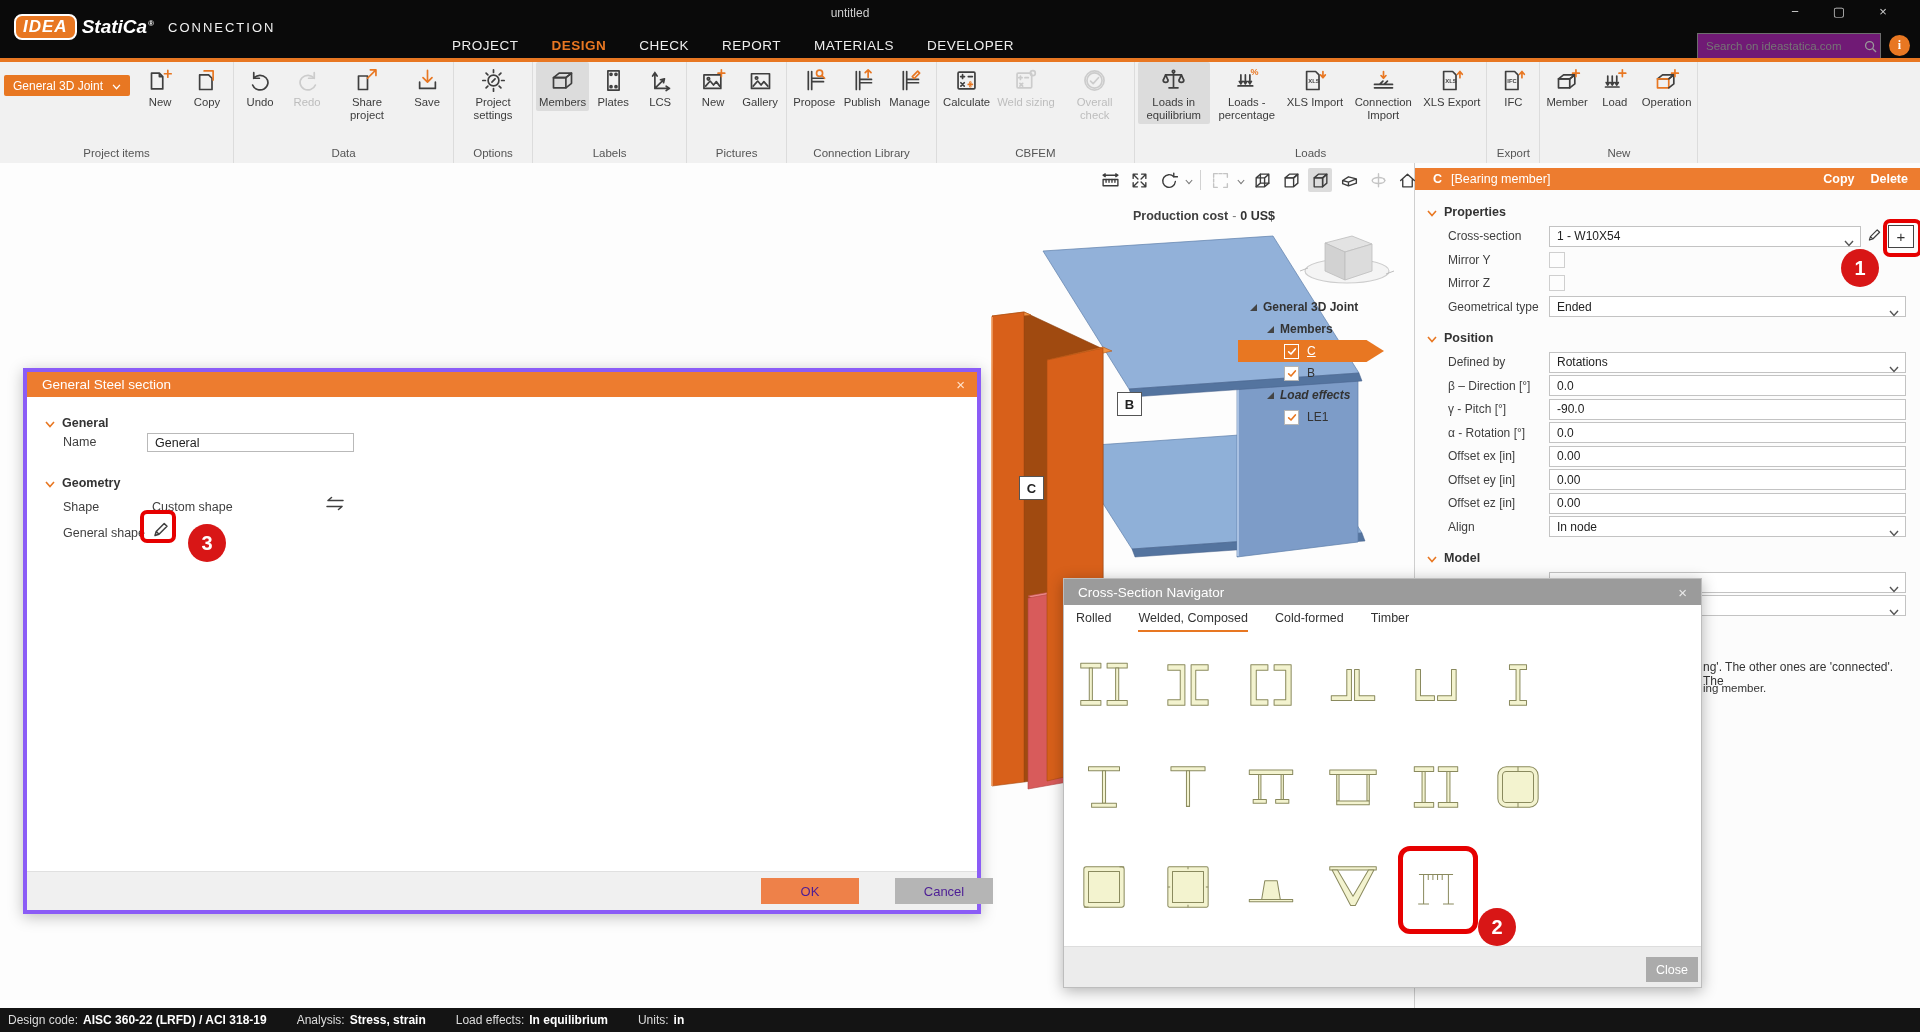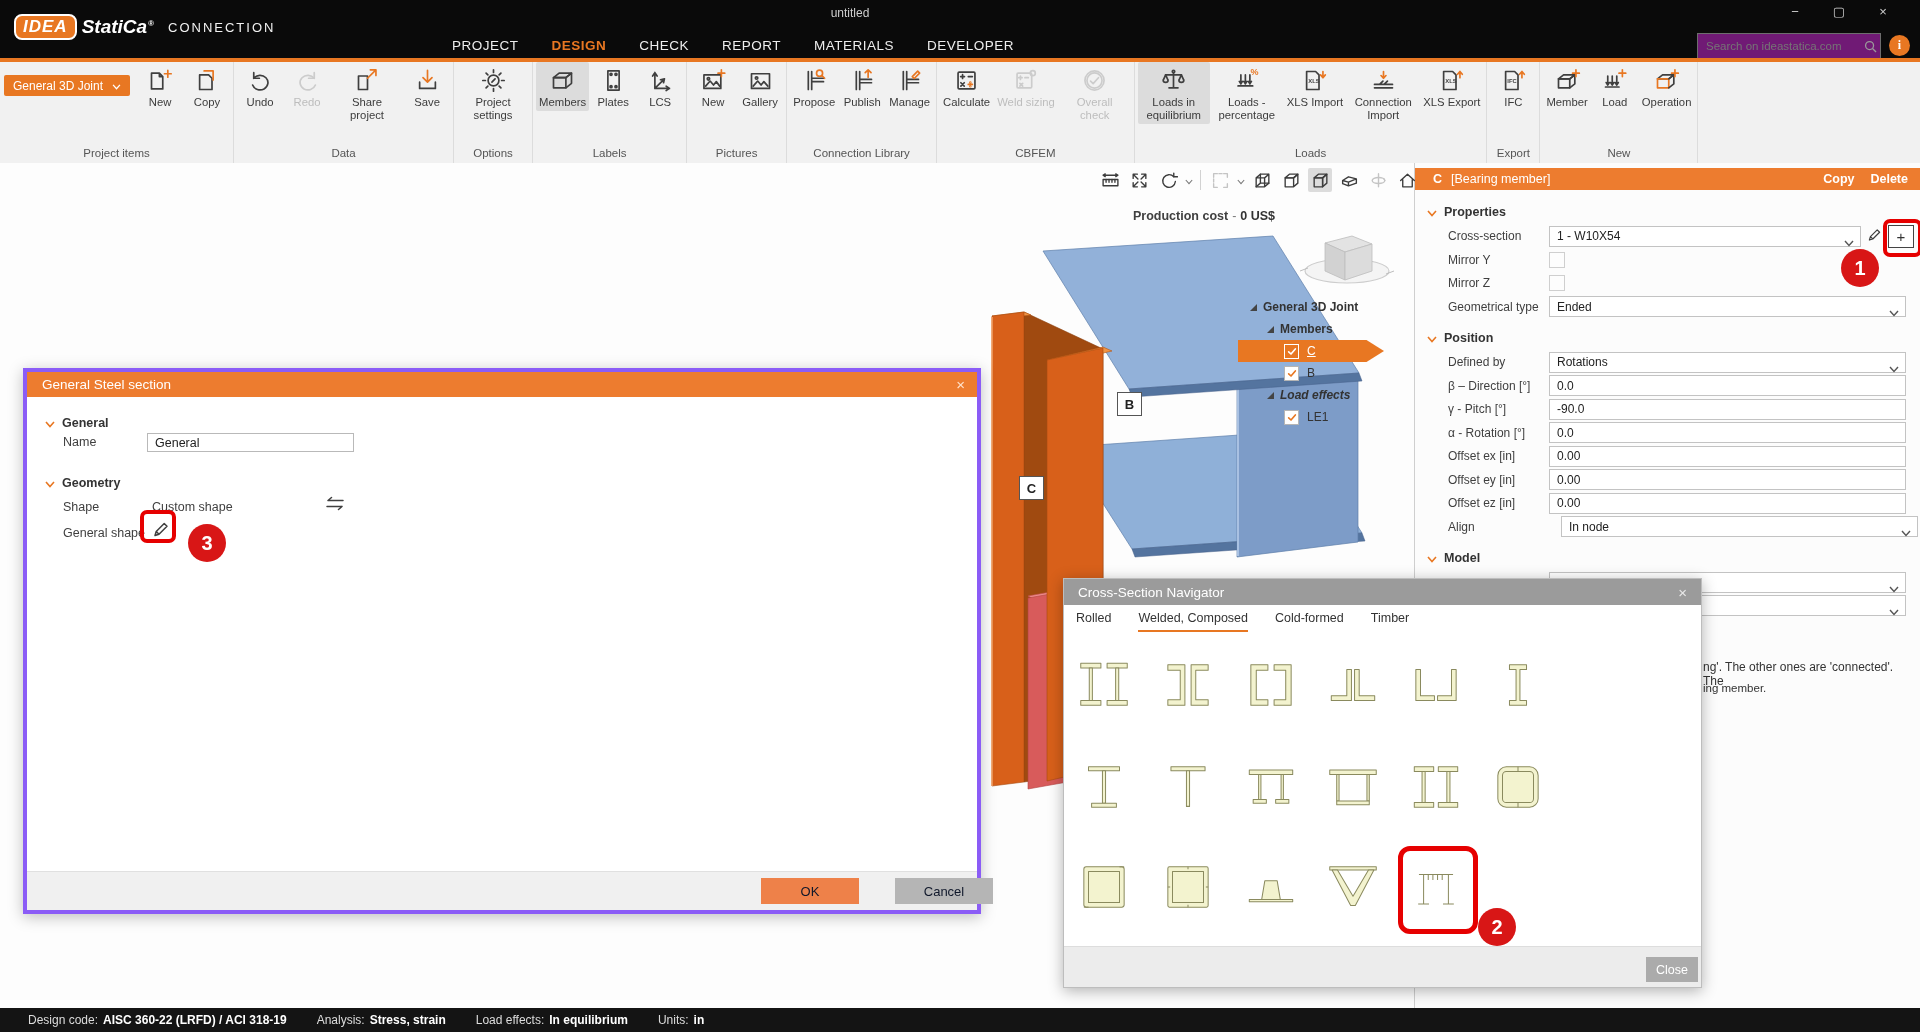--- a/index.html
+++ b/index.html
@@ -111,21 +111,21 @@
   .sdhead .pchev svg{width:10px;height:7px;} .sdhead .pchev svg *{stroke:#e87722;fill:none;stroke-width:1.6;}
   .sdhead .t{font-weight:bold;font-size:12.5px;color:#333;}
   .sdlabel{position:absolute;font-size:12.5px;color:#3f3f3f;}
   #sdnameinput{position:absolute;left:120px;top:61px;width:198px;height:17px;border:1px solid #b9b9b9;
     font-size:12.5px;color:#222;display:flex;align-items:center;padding-left:7px;}
   #sdswap svg{width:22px;height:15px;} #sdswap svg *{stroke:#3f3f3f;fill:none;stroke-width:1.5;stroke-linecap:round;stroke-linejoin:round;}
   #sdpencil{position:absolute;left:124px;top:147px;}
   #sdpencil svg{width:20px;height:20px;} #sdpencil svg *{stroke:#3f3f3f;fill:none;stroke-width:1.5;stroke-linejoin:round;}
   #sdfooter{position:absolute;left:0;top:499px;width:100%;height:38px;background:#f0f0f0;border-top:1px solid #e0e0e0;}
   .dlgbtn{position:absolute;width:98px;height:26px;display:flex;align-items:center;justify-content:center;
-    font-size:13px;color:#0f172a;}
+    font-size:13px;color:#4c1d95;}
   
   #navdlg{position:absolute;left:1063px;top:578px;width:637px;height:408px;background:#fff;
     border:1px solid #bdbdbd;box-shadow:0 3px 14px rgba(0,0,0,.3);}
   #navtitle{position:absolute;left:0;top:0;width:100%;height:26px;background:#9b9b9b;color:#fff;
     display:flex;align-items:center;font-size:13.5px;}
   #navtitle .t{margin-left:14px;} #navtitle .x{margin-left:auto;margin-right:14px;color:#e9e9e9;font-size:15px;}
   #navtabs{position:absolute;left:12px;top:32px;display:flex;gap:27px;}
   .ntab{font-size:12.5px;color:#333;padding-bottom:5px;}
   .ntab.nactive{border-bottom:2.5px solid #e87722;}
   .ncell{position:absolute;width:66px;height:68px;display:flex;align-items:center;justify-content:center;}
@@ -135,21 +135,21 @@
   #navfooter{position:absolute;left:0;top:367px;width:100%;height:40px;background:#ececec;border-top:1px solid #ddd;}
   #navclose{position:absolute;left:582px;top:378px;width:52px;height:25px;background:#ababab;color:#fff;
     font-size:12.5px;display:flex;align-items:center;justify-content:center;}
   
   .redbox{position:absolute;border:4px solid #e60000;border-radius:7px;z-index:40;}
   .badge{position:absolute;width:38px;height:38px;border-radius:50%;background:#d81616;color:#fff;
     font-size:20px;font-weight:bold;display:flex;align-items:center;justify-content:center;z-index:41;
     font-family:"Liberation Sans",sans-serif;}
   
   #statusbar{position:absolute;left:0;top:1008px;width:1920px;height:24px;background:#141414;color:#ddd;
-    display:flex;align-items:center;gap:30px;padding-left:28px;font-size:12px;box-sizing:border-box;}
+    display:flex;align-items:center;gap:30px;padding-left:8px;font-size:12px;box-sizing:border-box;}
   #statusbar b{color:#fff;margin-left:5px;}
   .sb-pair{display:flex;align-items:center;}
 </style>
 </head>
 <body>
 
 <div id="screen">
 
   <div id="topbar">
     <div id="logo">
@@ -693,21 +693,21 @@
             </div>
           </div>
           <div class="prow">
             <div class="plabel">Offset ez [in]</div>
             <div class="pctrl" style="width: 355px;">
               <span class="pval">0.00</span>
             </div>
           </div>
           <div class="prow">
             <div class="plabel">Align</div>
-            <div class="pctrl" style="width: 355px; margin-left: 12px;">
+            <div class="pctrl" style="width: 355px;">
               <span class="pval">In node</span>
               <span class="cchev"><svg viewBox="0 0 10 7">
                   <path d="M1 1 L5 5.5 L9 1"></path>
                 </svg></span>
             </div>
           </div>
         </div>
         <div class="psection">
           <div class="pshead">
             <span class="pchev"><svg viewBox="0 0 10 7">

